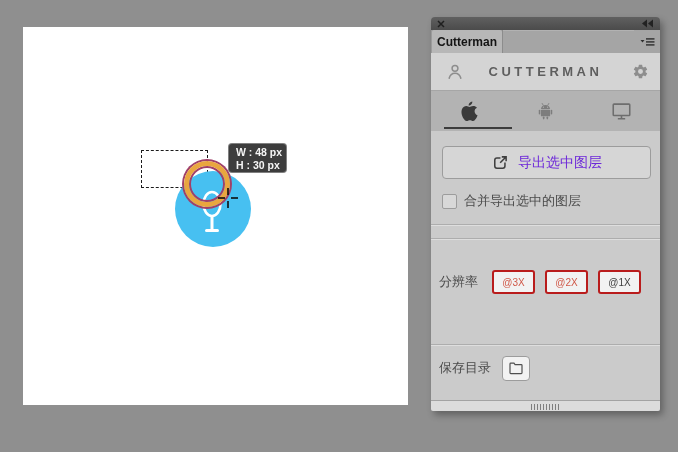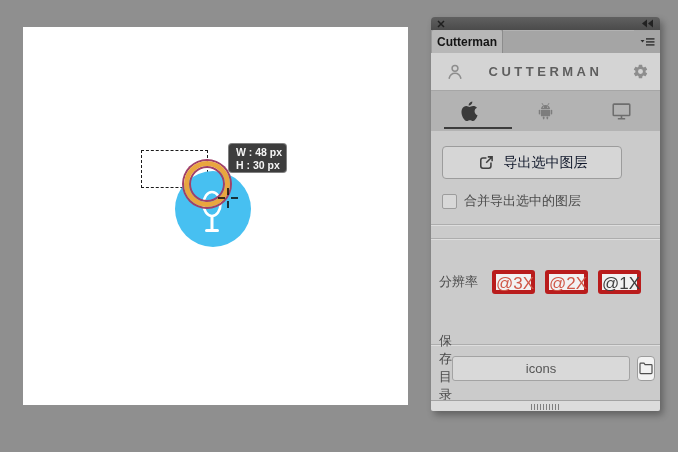--- a/index.html
+++ b/index.html
@@ -54,23 +54,23 @@
   .gear-btn { position:absolute; right:11px; top:10px; }
 
   .platform-tabs { height:40px; background:#b3b3b3; display:flex; position:relative; }
   .ptab { flex:1; display:flex; align-items:center; justify-content:center; }
   .tab-underline { position:absolute; left:13px; bottom:2px; width:68px; height:2px;
                    background:#3c3c3c; }
 
   .content { height:269px; background:#cbcbcb; overflow:hidden; }
 
   .export-btn { display:flex; align-items:center; justify-content:center; gap:9px;
-                margin:15px 9px 0 11px; width:180px; height:33px;
+                margin:15px 9px 0 11px; width:209px; height:33px;
                 background:#d6d6d6; border:1px solid #9c9c9c; border-radius:4px;
-                font-size:14px; color:#0f172a; cursor:pointer;
+                font-size:14px; color:#6d28d9; cursor:pointer;
                 font-family:"Liberation Sans","DejaVu Sans",sans-serif; }
   .checkbox-row { display:flex; align-items:center; gap:7px; margin:14px 11px 0 11px; height:16px; }
   .cb { width:15px; height:15px; background:#d8d8d8; border:1px solid #9c9c9c; border-radius:2px; }
   .cb-label { font-size:13px; color:#4b4b4b; }
 
   .divider { margin-top:15px; border-top:1px solid #adadad; border-bottom:1px solid #dedede; }
   .divider.d2 { margin-top:12px; }
   .divider.d3 { margin-top:50px; }
 
   .row { display:flex; align-items:center; padding:0 18px 0 8px; }
@@ -83,21 +83,21 @@
                font-family:"Liberation Sans","DejaVu Sans",sans-serif; }
   .dim-input::placeholder { color:#8f8f8f; opacity:1; }
   .x-sep { margin:0 6px; font-size:12px; color:#4b4b4b; }
   .clear-btn { margin-left:auto; width:38px; height:26px; background:#f2f2f2;
                border:1px solid #9c9c9c; border-radius:3px; font-size:12.5px; color:#333;
                cursor:pointer; font-family:"Liberation Sans","DejaVu Sans",sans-serif; }
 
   .res-row { margin-top:30px; height:24px; }
   .res-row .row-label { width:53px; }
   .res-btn { width:43px; height:24px; margin-right:10px; background:#f2f2f2;
-             border:4px solid #b91c1c; border-radius:3px; font-size:17px; color:#3f3f3f;
+             border:2px solid #b91c1c; border-radius:3px; font-size:10px; color:#3f3f3f;
              cursor:pointer; font-family:"Liberation Sans","DejaVu Sans",sans-serif; }
   .res-btn.hl { color:#d05848; }
   .res-btn:last-child { margin-right:0; }
 
   .save-row { margin-top:9px; height:26px; }
   .save-row .row-label { width:56px; }
   .dir-input { flex:0 0 106px; height:25px; background:#d9d9d9; border:1px solid #a3a3a3;
                border-radius:3px; text-align:center; font-size:13px; color:#555;
                font-family:"Liberation Sans","DejaVu Sans",sans-serif; }
   .folder-btn { margin-left:7px; width:28px; height:25px; background:#f2f2f2;
@@ -243,21 +243,20 @@
         <span class="row-label">分辨率</span>
         <button class="res-btn hl">@3X</button>
         <button class="res-btn hl">@2X</button>
         <button class="res-btn">@1X</button>
       </div>
 
       <div class="divider d3"></div>
 
       <div class="row save-row">
         <span class="row-label">保存目录</span>
-        <input class="dir-input" type="text" value="icons" style="">
         <button class="folder-btn">
           <svg width="16" height="14" viewBox="0 0 20 17">
             <path d="M2.5 14.5 V3.5 a1 1 0 0 1 1-1 h4 l1.3 1.7 h7.7 a1 1 0 0 1 1 1 v9.3 a1 1 0 0 1 -1 1 h-13 a1 1 0 0 1 -1-1 z" fill="none" stroke="#4f4f4f" stroke-width="1.5"></path>
           </svg>
         </button>
       </div>
 
     </div>
 
     <div class="bottombar">

